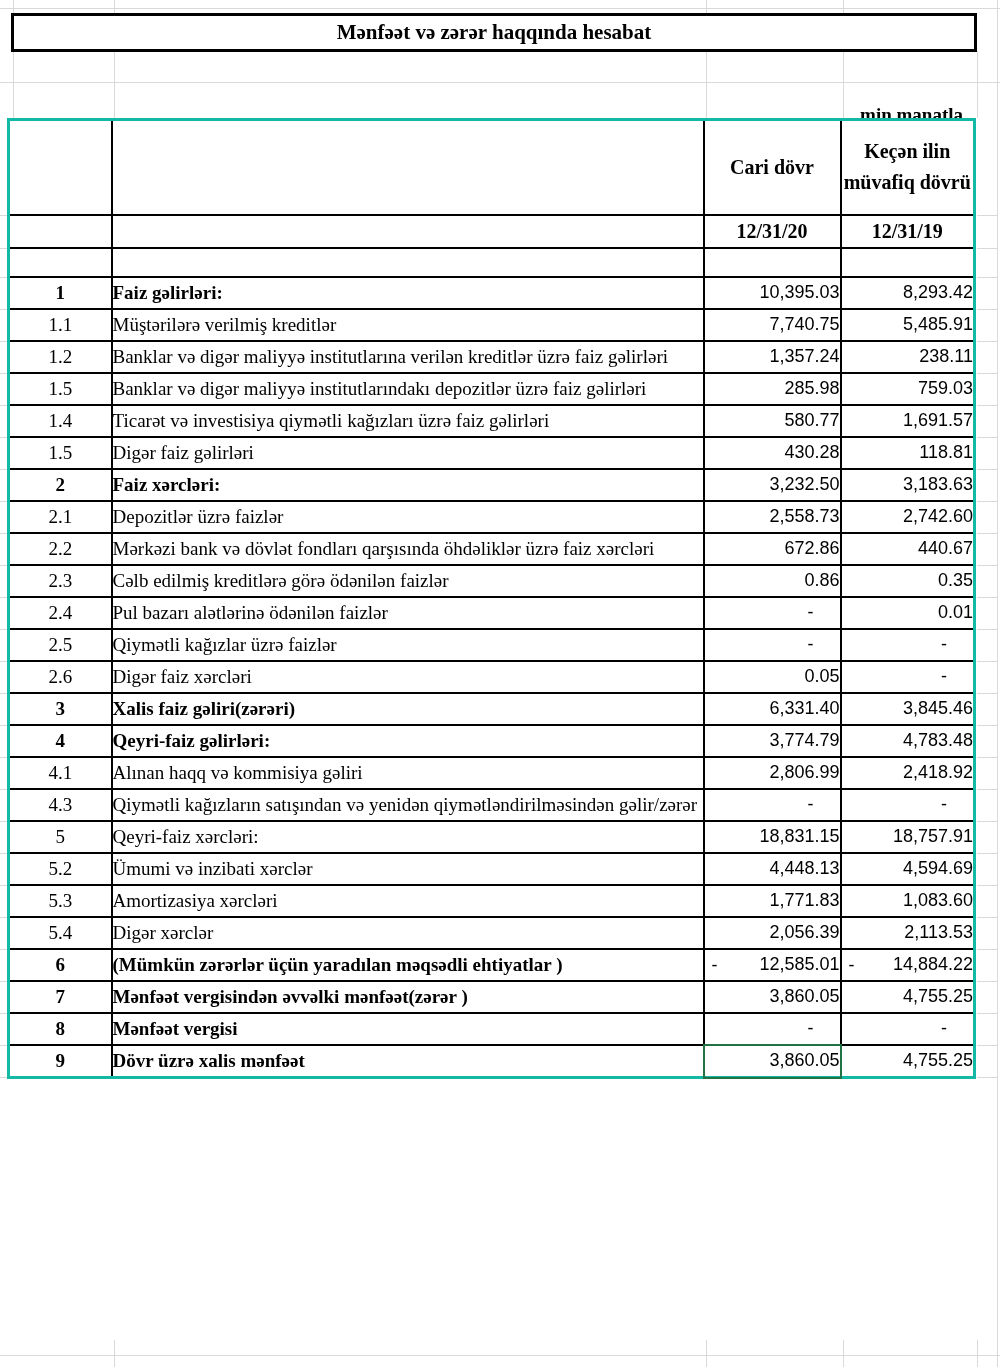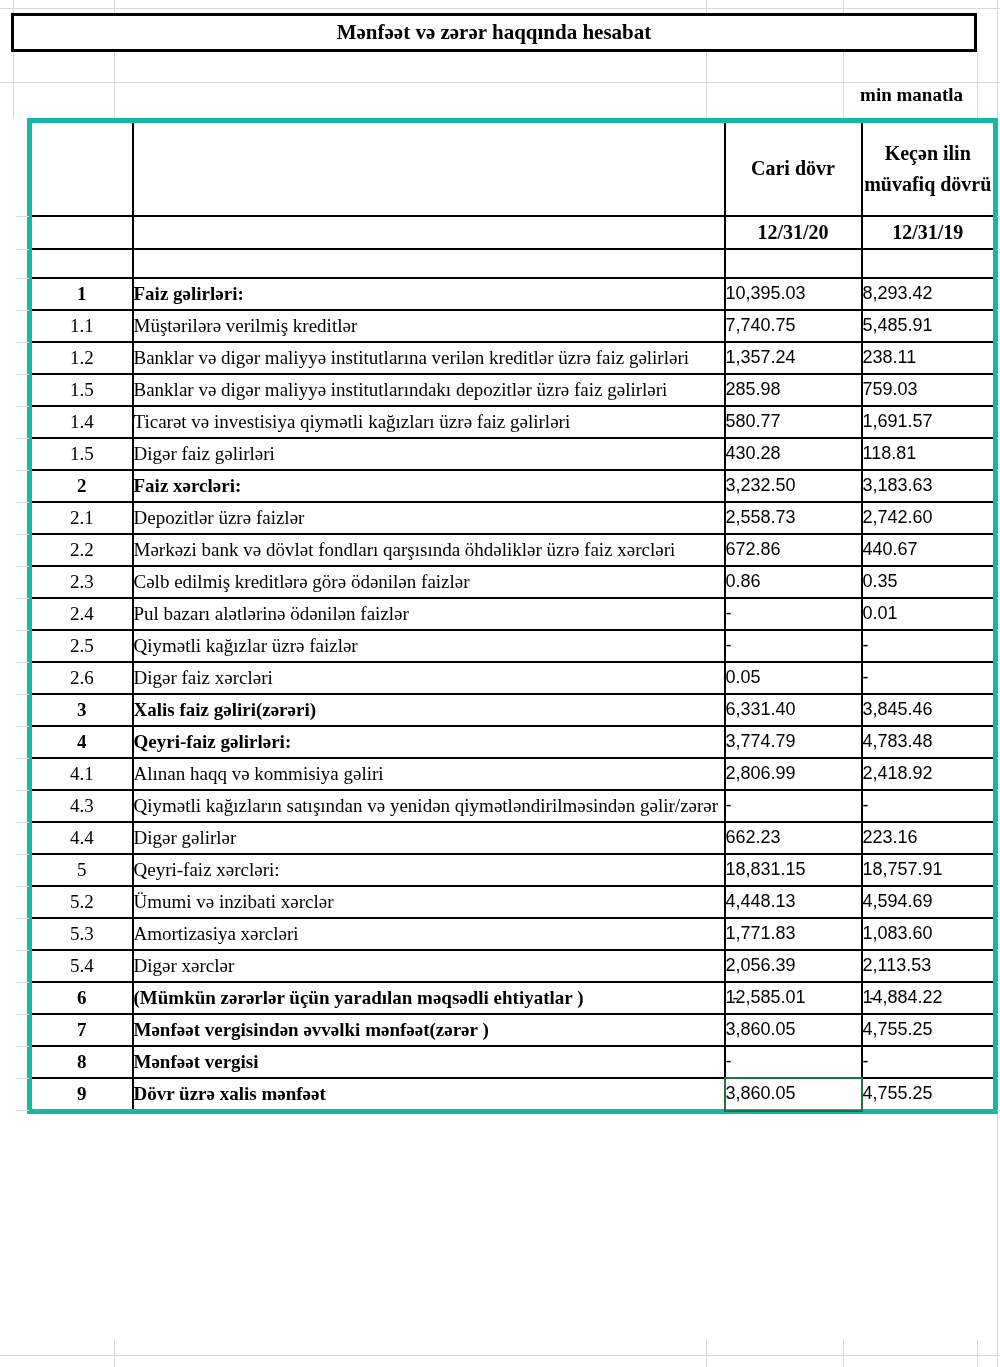--- a/index.html
+++ b/index.html
@@ -22,32 +22,32 @@
     left: 11px; top: 13px;
     width: 966px; height: 39px;
     border: 3px solid #000;
     background: #fff;
     display: flex; align-items: center; justify-content: center;
     font-weight: bold; font-size: 21px;
   }
 
   .unit-note {
     position: absolute;
-    top: 84px; left: 843px; width: 120px;
+    top: 104px; left: 843px; width: 120px;
     text-align: right;
     font-weight: bold; font-size: 19px;
   }
 
   table.statement {
     position: absolute;
-    left: 27px; top: 118px;
+    left: 7px; top: 118px;
     width: 966px;
     border-collapse: collapse;
     table-layout: fixed;
-    border: 5px solid #14b8a6;
+    border: 3px solid #14b8a6;
     background: #fdba74;
   }
   table.statement td {
     border: 2px solid #000;
     position: relative;
     vertical-align: middle;
     padding: 0;
     background: #fff;
   }
   
@@ -68,20 +68,21 @@
     padding: 0 10px;
   }
 
   tbody td { height: 30px; }
   td.no  { text-align: center; font-size: 19px; }
   td.label {
     text-align: left; font-size: 19px; line-height: 30px;
     padding: 0 4px 0 6px;
   }
   td.val {
+    text-align: right;
     font-family: "Liberation Sans", "DejaVu Sans", sans-serif;
     font-size: 18px;
     padding-right: 14px;
   }
   td.val.dash { padding-right: 26px; }
   .bold { font-weight: bold; }
   .sign {
     position: absolute; left: 7px; top: 50%; transform: translateY(-50%);
   }
 
@@ -242,26 +243,20 @@
           <td class="val">2,806.99</td>
           <td class="val">2,418.92</td>
         </tr>
         <tr>
           <td class="no">4.3</td>
           <td class="label">Qiymətli kağızların satışından və yenidən qiymətləndirilməsindən gəlir/zərər</td>
           <td class="val dash">-</td>
           <td class="val dash">-</td>
         </tr>
         <tr>
-          <td class="no">4.4</td>
-          <td class="label">Digər gəlirlər</td>
-          <td class="val">662.23</td>
-          <td class="val">223.16</td>
-        </tr>
-        <tr>
           <td class="no">5</td>
           <td class="label">Qeyri-faiz xərcləri:</td>
           <td class="val">18,831.15</td>
           <td class="val">18,757.91</td>
         </tr>
         <tr>
           <td class="no">5.2</td>
           <td class="label">Ümumi və inzibati xərclər</td>
           <td class="val">4,448.13</td>
           <td class="val">4,594.69</td>

